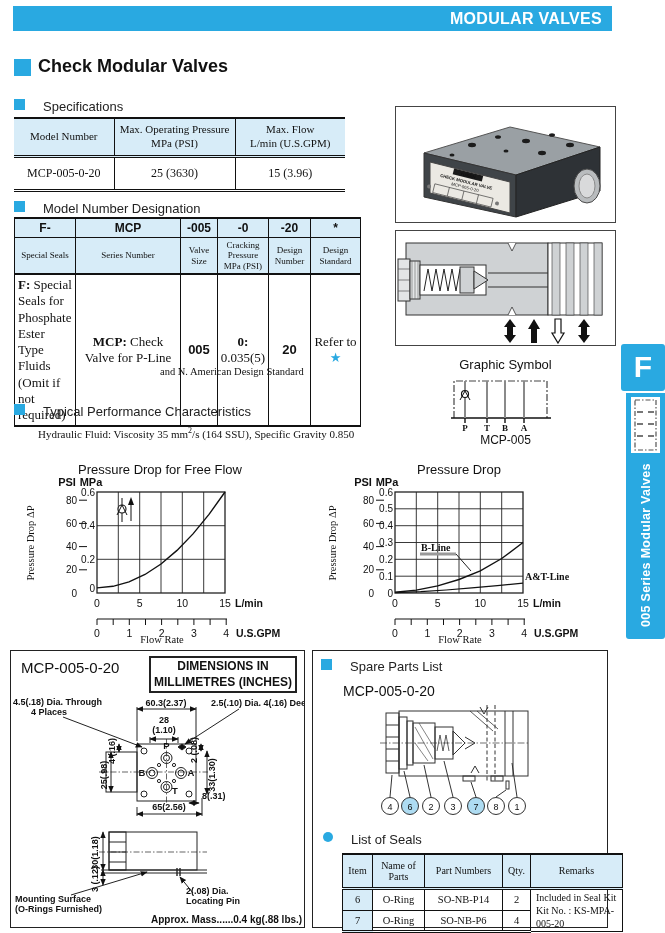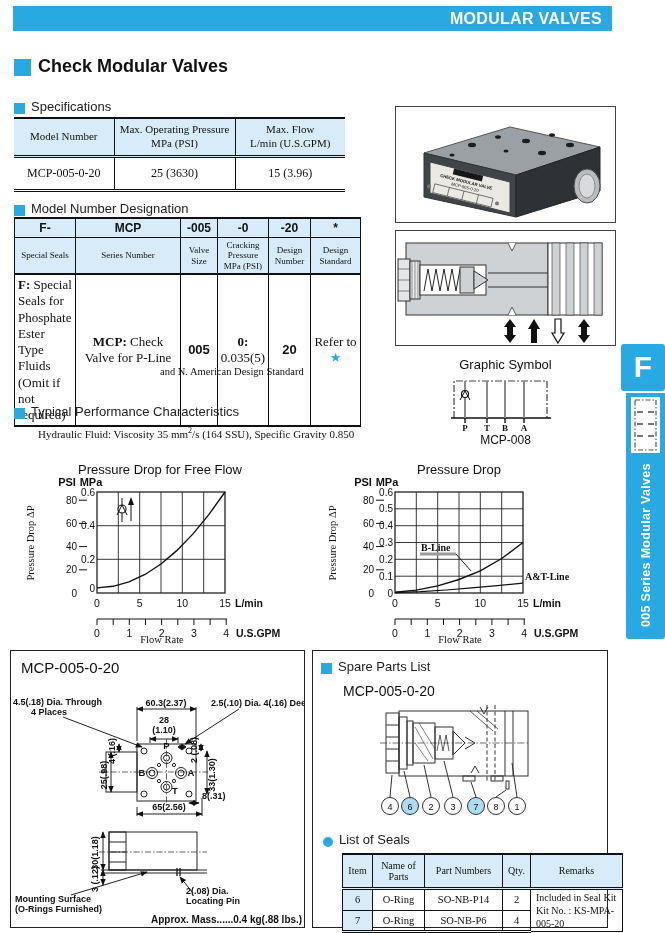--- a/index.html
+++ b/index.html
@@ -6,21 +6,21 @@
   #page{position:relative;width:665px;height:933px;background:#fff;margin:0 auto;
         font-family:"Liberation Sans",sans-serif;color:#111;overflow:hidden;}
   .abs{position:absolute;}
   
   #topbar{left:13px;top:6px;width:599px;height:25px;background:#29a9e1;color:#fff;
           font-weight:bold;font-size:16px;line-height:25px;text-align:right;
           padding-right:10px;box-sizing:border-box;letter-spacing:.3px;padding-left:11px;}
   
   .sq-lg{width:17px;height:17px;background:#29a9e1;}
   #page-title{left:38px;top:56px;font-size:18px;font-weight:bold;}
-  .sec{display:flex;align-items:flex-end;gap:6px;}
+  .sec{display:flex;align-items:flex-start;gap:18px;}
   .sq{width:11px;height:11px;background:#29a9e1;flex:0 0 auto;}
   .sec-label{font-size:13px;color:#222;}
   
   table{border-collapse:collapse;font-family:"Liberation Serif",serif;color:#111;}
   .spec-table{left:14px;top:117px;width:331px;table-layout:fixed;}
   .spec-table th,.spec-table td{border-left:1px solid #111;text-align:center;}
   .spec-table th:first-child,.spec-table td:first-child{border-left:none;}
   .spec-table thead th{background:#d7ecf8;font-weight:normal;font-size:11px;height:34px;
       border-top:2px solid #111;border-bottom:3px double #111;line-height:1.25;}
   .spec-table tbody td{height:29px;font-size:12px;border-bottom:3px double #111;}
@@ -215,21 +215,21 @@
     <line x1="62" y1="41" x2="62" y2="46" stroke="#111" stroke-width="1.4"></line>
     <line x1="81" y1="41" x2="81" y2="46" stroke="#111" stroke-width="1.4"></line>
     <circle cx="22" cy="17" r="3.5" fill="#fff" stroke="#111" stroke-width="1.2"></circle>
     <line x1="17" y1="23" x2="22" y2="14" stroke="#111" stroke-width="1"></line>
     <line x1="27" y1="23" x2="22" y2="14" stroke="#111" stroke-width="1"></line>
     <text x="22" y="54" class="sf b" font-size="9" text-anchor="middle">P</text>
     <text x="44" y="54" class="sf b" font-size="9" text-anchor="middle">T</text>
     <text x="62" y="54" class="sf b" font-size="9" text-anchor="middle">B</text>
     <text x="81" y="54" class="sf b" font-size="9" text-anchor="middle">A</text>
   </svg>
-  <div class="abs" style="left:395px;top:433px;width:221px;text-align:center;font-size:12px;">MCP-008</div>
+  <div class="abs" style="left:395px;top:433px;width:221px;text-align:center;font-size:12px;">MCP-005</div>
 
   <div class="abs" id="ftab">F</div>
   <div class="abs" id="strip"></div>
   <div class="abs" id="strip-icon">
     <svg width="29" height="56" viewBox="0 0 29 56">
       <rect x="4" y="3" width="21" height="50" fill="#fff" stroke="#555" stroke-width="1.2" stroke-dasharray="5 2 1.5 2"></rect>
       <line x1="6" y1="15" x2="12" y2="15" stroke="#777" stroke-width="2"></line>
         <line x1="17" y1="15" x2="23" y2="15" stroke="#777" stroke-width="2"></line>
       <line x1="6" y1="27" x2="12" y2="27" stroke="#777" stroke-width="2"></line>
         <line x1="17" y1="27" x2="23" y2="27" stroke="#777" stroke-width="2"></line>
@@ -326,20 +326,24 @@
     <polyline fill="none" stroke="#111" stroke-width="1.4" points="73.0,142.2 94.3,140.1 115.7,135.9 137.0,129.5 158.3,120.8 179.7,108.5 201.0,92.5"></polyline>
     <polyline fill="none" stroke="#111" stroke-width="1.2" points="73.0,142.7 98.6,141.7 124.2,140.0 149.8,137.9 175.4,135.6 201.0,133.2"></polyline>
     <line x1="98" y1="104" x2="134" y2="104" stroke="#9a9a9a" stroke-width="3"></line>
     <line x1="134" y1="104" x2="149" y2="121" stroke="#222" stroke-width="1"></line>
     <text x="99" y="101" class="sf b" font-size="10" text-anchor="start">B-Line</text>
     <text x="203" y="130" class="sf b" font-size="10" text-anchor="start">A&amp;T-Line</text>
   </svg>
 
   <div class="abs frame" style="left:10px;top:650px;width:295px;height:278px;border-color:#222;">
     <div class="abs" style="left:10px;top:8px;font-size:15px;">MCP-005-0-20</div>
+    <div class="abs" style="left:138px;top:5px;width:148px;height:37px;border:2px solid #222;display:flex;flex-direction:column;align-items:center;justify-content:center;font-size:12px;font-weight:bold;line-height:1.3;box-sizing:border-box;">
+      <span>DIMENSIONS IN</span>
+      <span>MILLIMETRES (INCHES)</span>
+    </div>
     <svg class="abs" style="left:0;top:44px;" width="293" height="232" viewBox="0 0 293 232">
       <defs>
         <marker id="ar" viewBox="0 0 10 10" refX="9" refY="5" markerWidth="7" markerHeight="7" orient="auto-start-reverse">
           <path d="M0 1 L10 5 L0 9 z" fill="#111"></path>
         </marker>
       </defs>
       <g fill="none" stroke="#222" stroke-width="1">
         <rect x="126" y="49" width="59" height="57"></rect>
         <rect x="95" y="57" width="31" height="40"></rect>
         <line x1="95" y1="77" x2="90" y2="77" stroke-dasharray="6 2 1.5 2"></line>

